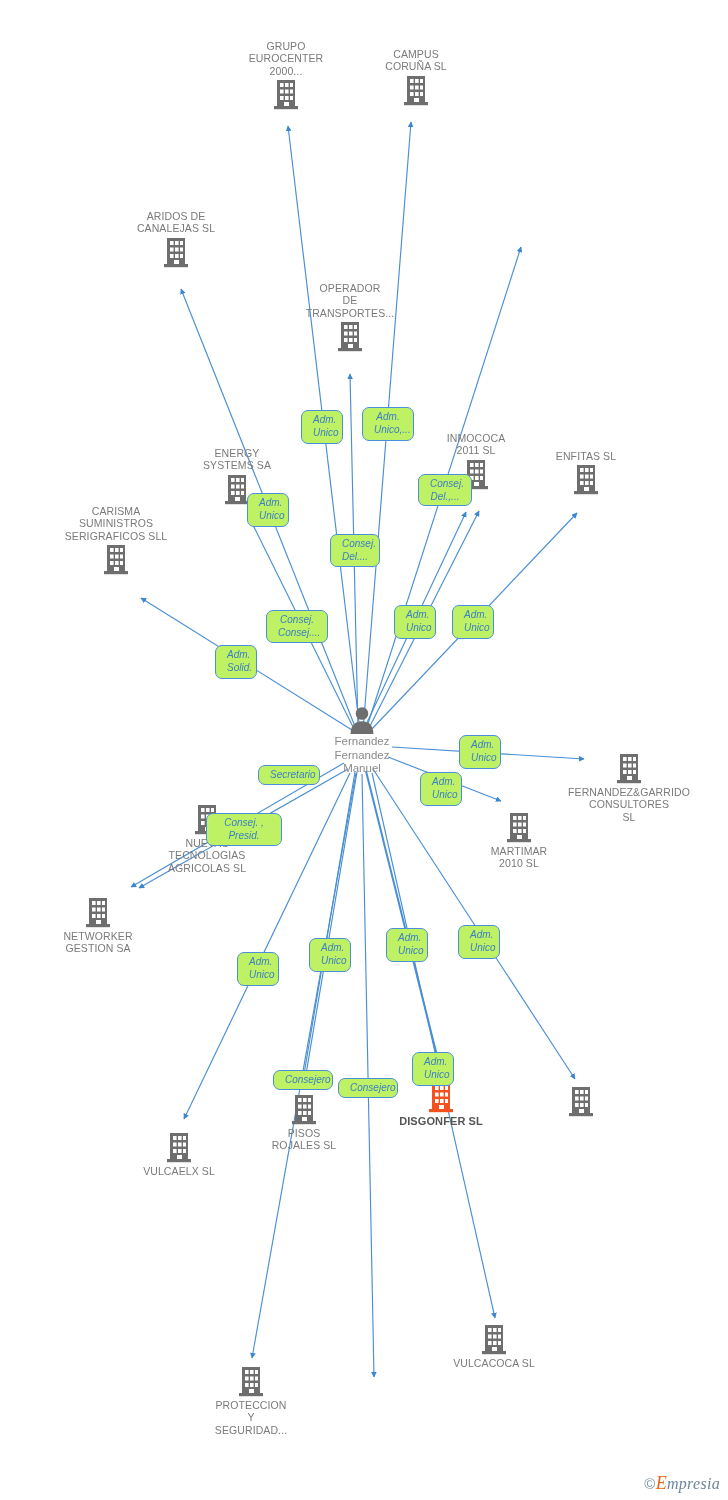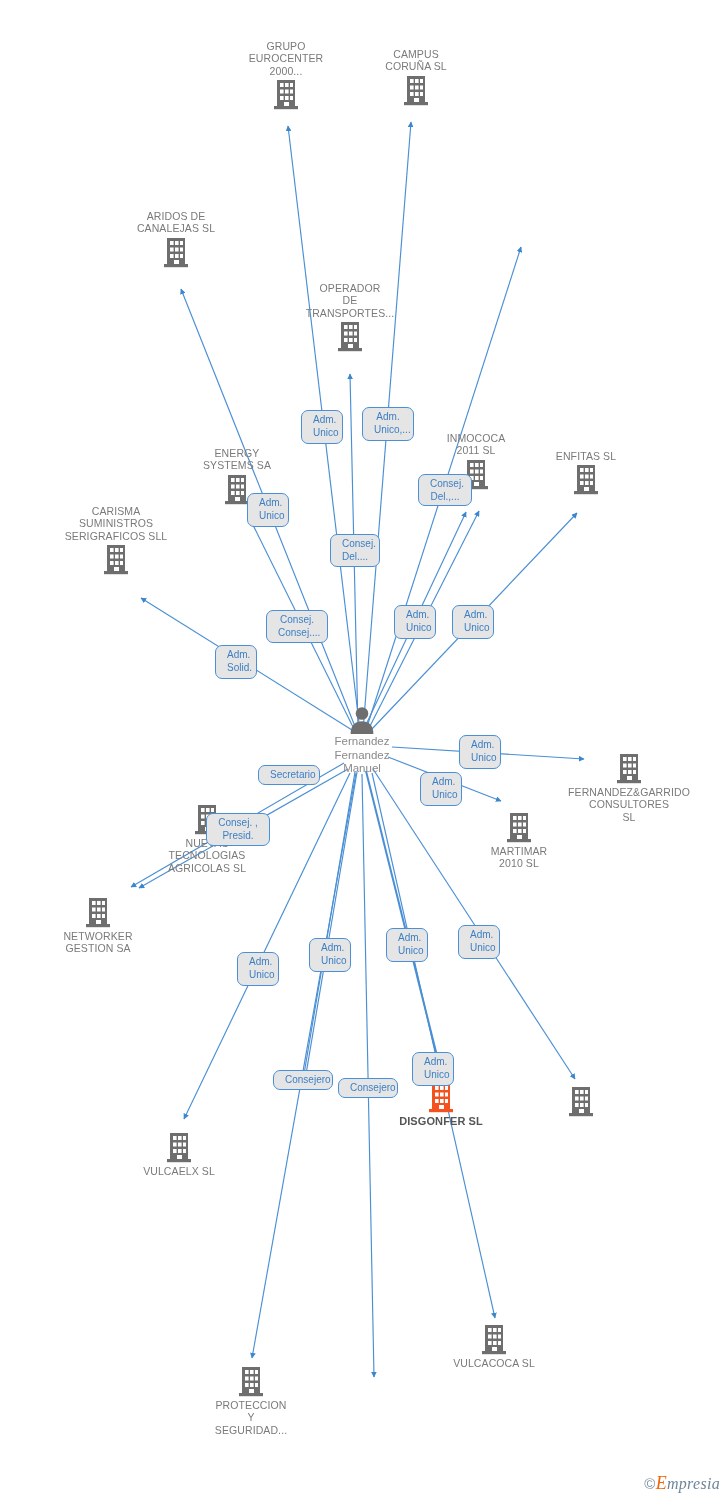--- a/index.html
+++ b/index.html
@@ -16,23 +16,23 @@
   .node.below .lbl{margin-top:1px;}
   .node.above .lbl{margin-bottom:1px;}
   .node.focus .lbl{color:#555;font-weight:bold;font-size:11px;}
 
   
   .person .pname{display:block;font-size:11.5px;line-height:13.5px;color:#8a8a8a;
                  white-space:pre-line;}
 
   
   .chip{position:absolute;border:1.3px solid #4a90d9;border-radius:7px;
-        background:#e5e5e5;color:#3c7fc4;font-size:10px;line-height:12.5px;
+        background:#bef264;color:#3c7fc4;font-size:10px;line-height:12.5px;
         text-align:center;padding:3px 11px;white-space:pre-line;
-        box-sizing:border-box;}
+        box-sizing:border-box;font-style:italic;}
   .chip.one{line-height:13px;}
 
   
   .wm{position:absolute;right:8px;bottom:6px;font-size:15px;color:#7d93a8;
       letter-spacing:.3px;}
   .wm .e{color:#ee6611;font-style:italic;font-family:"Liberation Serif",serif;
          font-size:18px;}
   .wm .rest{color:#6f8699;font-style:italic;font-family:"Liberation Serif",serif;
             font-size:16px;text-align:right;}
 </style>
@@ -383,20 +383,42 @@
           <rect x="17" y="11.5" width="3" height="4"></rect>
           <rect x="7" y="18" width="3.6" height="4"></rect>
           <rect x="12" y="18" width="3.6" height="4"></rect>
           <rect x="17" y="18" width="3" height="4"></rect>
           <rect x="11" y="24" width="5" height="4"></rect>
         </g>
       </svg>
     <span class="lbl">VULCAELX SL</span>
   </div>
 
+  <div class="node below" style="left:304px;top:1093px;">
+    <svg class="ico" width="26" height="33" viewBox="0 0 26 33">
+        <g fill="#6e6e6e">
+          <rect x="4" y="2" width="18" height="26"></rect>
+          <rect x="1" y="28" width="24" height="3.2"></rect>
+        </g>
+        <g fill="#ffffff">
+          <rect x="7" y="5" width="3.6" height="4"></rect>
+          <rect x="12" y="5" width="3.6" height="4"></rect>
+          <rect x="17" y="5" width="3" height="4"></rect>
+          <rect x="7" y="11.5" width="3.6" height="4"></rect>
+          <rect x="12" y="11.5" width="3.6" height="4"></rect>
+          <rect x="17" y="11.5" width="3" height="4"></rect>
+          <rect x="7" y="18" width="3.6" height="4"></rect>
+          <rect x="12" y="18" width="3.6" height="4"></rect>
+          <rect x="17" y="18" width="3" height="4"></rect>
+          <rect x="11" y="24" width="5" height="4"></rect>
+        </g>
+      </svg>
+    <span class="lbl">PISOS
+ROJALES SL</span>
+  </div>
 
   <div class="node below focus" style="left:441px;top:1081px;">
     <svg class="ico" width="26" height="33" viewBox="0 0 26 33">
         <g fill="#f4511e">
           <rect x="4" y="2" width="18" height="26"></rect>
           <rect x="1" y="28" width="24" height="3.2"></rect>
         </g>
         <g fill="#ffffff">
           <rect x="7" y="5" width="3.6" height="4"></rect>
           <rect x="12" y="5" width="3.6" height="4"></rect>
@@ -497,21 +519,21 @@
 Unico</div>
   <div class="chip" style="left:452px;top:605px;width:42px;height:34px;">Adm.
 Unico</div>
   <div class="chip" style="left:215px;top:645px;width:42px;height:34px;">Adm.
 Solid.</div>
   <div class="chip" style="left:459px;top:735px;width:42px;height:34px;">Adm.
 Unico</div>
   <div class="chip" style="left:420px;top:772px;width:42px;height:34px;">Adm.
 Unico</div>
   <div class="chip one" style="left:258px;top:765px;width:62px;height:20px;padding-top:2px;">Secretario</div>
-  <div class="chip" style="left:206px;top:813px;width:64px;height:33px;">Consej. ,
+  <div class="chip" style="left:206px;top:813px;width:76px;height:33px;">Consej. ,
 Presid.</div>
   <div class="chip" style="left:237px;top:952px;width:42px;height:34px;">Adm.
 Unico</div>
   <div class="chip" style="left:309px;top:938px;width:42px;height:34px;">Adm.
 Unico</div>
   <div class="chip" style="left:386px;top:928px;width:42px;height:34px;">Adm.
 Unico</div>
   <div class="chip" style="left:458px;top:925px;width:42px;height:34px;">Adm.
 Unico</div>
   <div class="chip one" style="left:273px;top:1070px;width:60px;height:20px;padding-top:2px;">Consejero</div>

